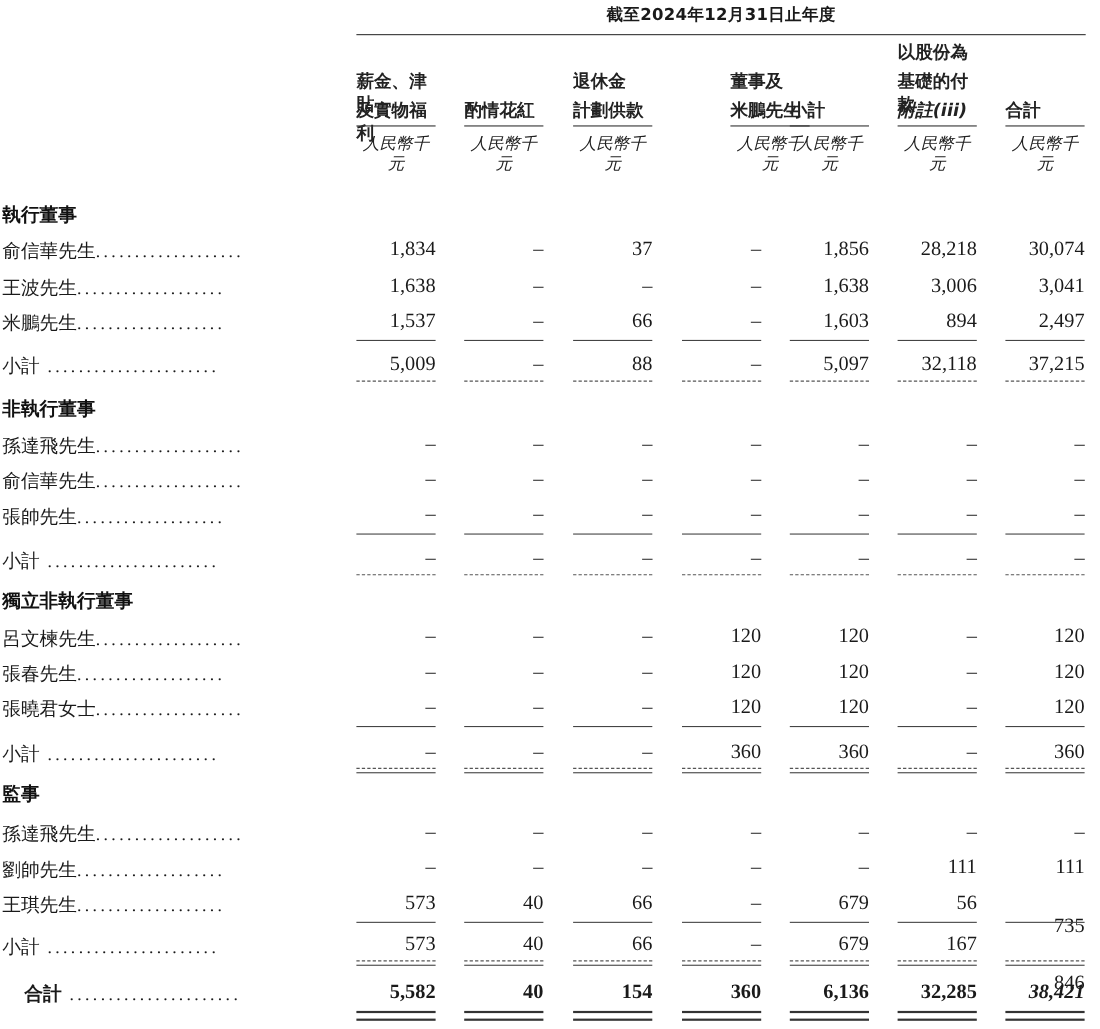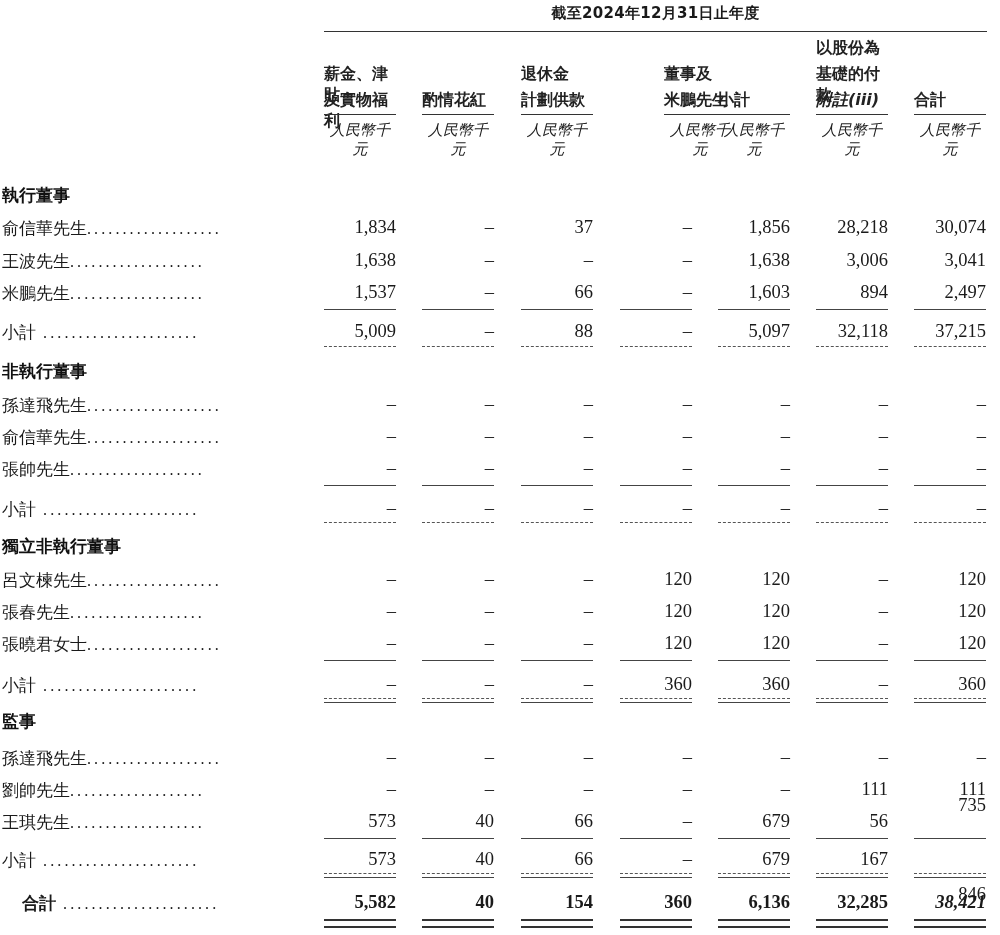--- a/index.html
+++ b/index.html
@@ -259,21 +259,21 @@
     <div class="cell" style="left: 718px; top: 779px;">–</div>
     <div class="cell" style="left: 816px; top: 779px;">111</div>
     <div class="cell" style="left: 914px; top: 779px;">111</div>
     <div class="abs row-label" style="top: 811px;"><span class="name">王琪先生</span><span class="dots">...................</span></div>
     <div class="cell" style="left: 324px; top: 811px;">573</div>
     <div class="cell" style="left: 422px; top: 811px;">40</div>
     <div class="cell" style="left: 521px; top: 811px;">66</div>
     <div class="cell" style="left: 620px; top: 811px;">–</div>
     <div class="cell" style="left: 718px; top: 811px;">679</div>
     <div class="cell" style="left: 816px; top: 811px;">56</div>
-    <div class="cell" style="left: 914px; top: 795px;">735</div>
+    <div class="cell" style="left: 914px; top: 832px;">735</div>
     <div class="u-single" style="left: 324px; top: 838px;"></div>
     <div class="u-single" style="left: 422px; top: 838px;"></div>
     <div class="u-single" style="left: 521px; top: 838px;"></div>
     <div class="u-single" style="left: 620px; top: 838px;"></div>
     <div class="u-single" style="left: 718px; top: 838px;"></div>
     <div class="u-single" style="left: 816px; top: 838px;"></div>
     <div class="u-single" style="left: 914px; top: 838px;"></div>
     <div class="abs row-label" style="top: 849px;"><span class="name">小計</span><span class="dots"> ......................</span></div>
     <div class="cell" style="left: 324px; top: 849px;">573</div>
     <div class="cell" style="left: 422px; top: 849px;">40</div>

